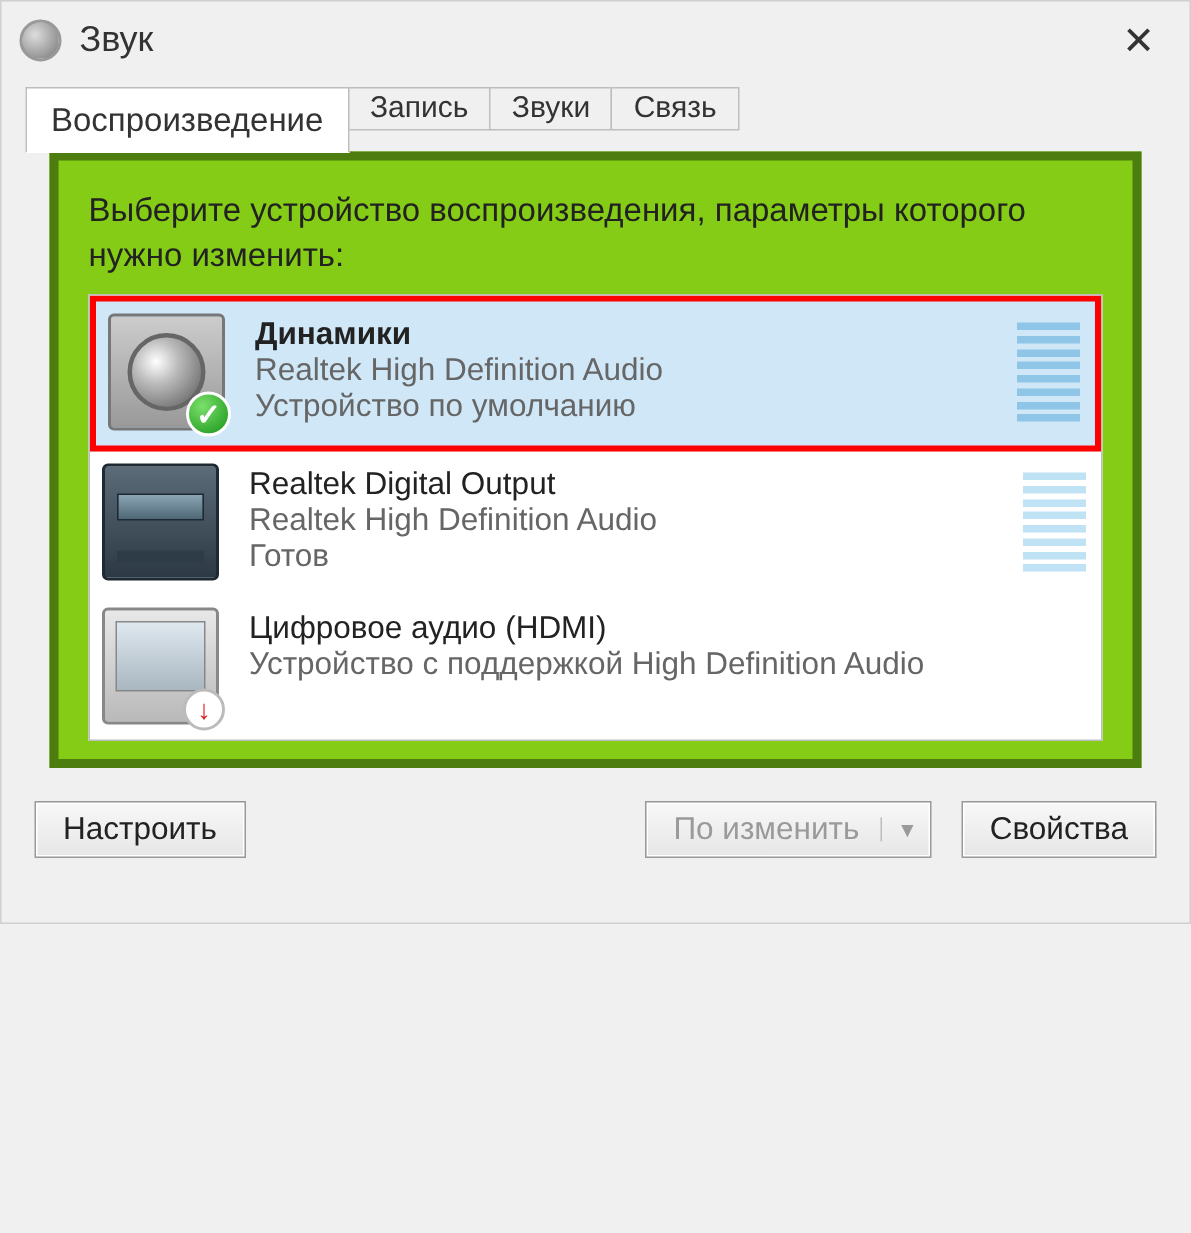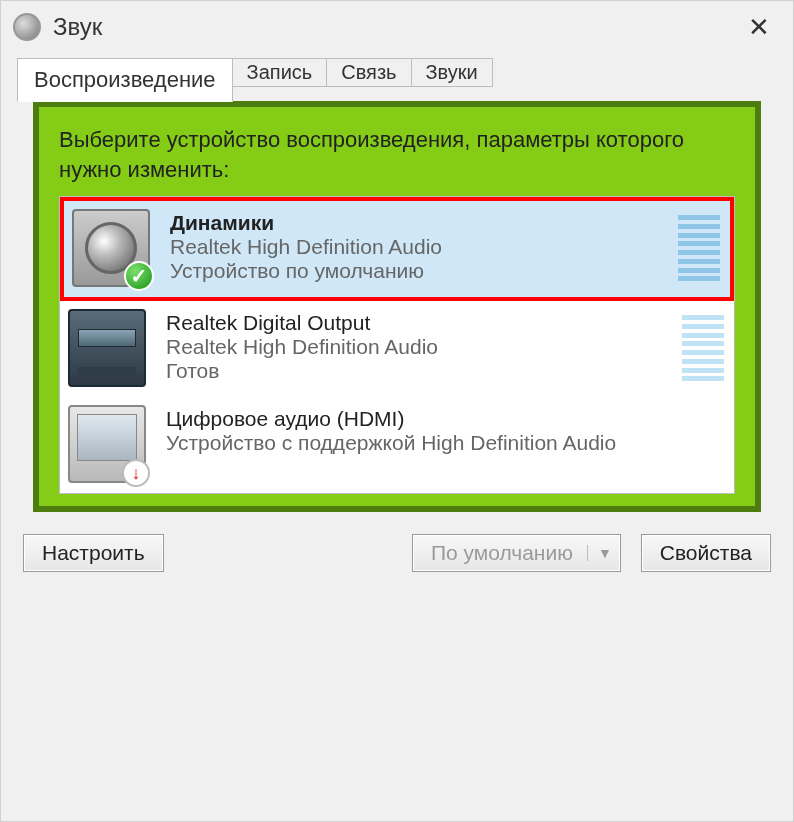--- a/index.html
+++ b/index.html
@@ -6,21 +6,21 @@
   body {
     margin: 0;
     font-family: "Segoe UI", Tahoma, sans-serif;
     background: #f0f0f0;
     width: 794px;
     height: 822px;
     overflow: hidden;
   }
   .dialog {
     width: 794px;
-    height: 822px;
+    height: 616px;
     background: #f0f0f0;
     border: 1px solid #d0d0d0;
     display: flex;
     flex-direction: column;
   }
   .titlebar {
     display: flex;
     align-items: center;
     padding: 8px 12px 12px 12px;
     font-size: 24px;
@@ -231,22 +231,22 @@
     <div>Звук</div>
     <div class="close-btn">
       <span>✕</span>
     </div>
   </div>
 
   <div class="tabs-wrap">
     <div class="tabs">
       <div class="tab active">Воспроизведение</div>
       <div class="tab">Запись</div>
+      <div class="tab">Звуки</div>
       <div class="tab">Связь</div>
-      <div class="tab">Звуки</div>
     </div>
 
     <div class="panel">
       <div class="instruction">Выберите устройство воспроизведения, параметры которого нужно изменить:</div>
 
       <div class="device-list">
 
         <div class="device-row selected">
           <div class="dev-icon speaker-icon">
             <div class="check-badge">✓</div>
@@ -298,19 +298,19 @@
         </div>
 
       </div>
     </div>
   </div>
 
   <div class="button-row">
     <div class="btn">Настроить</div>
     <div class="spacer"></div>
     <div class="btn split disabled">
-      <span>По умолчанию</span>
+      <span>По изменить</span>
       <span class="caret">▼</span>
     </div>
     <div class="btn">Свойства</div>
   </div>
 
 </div>
 
 </body></html>

